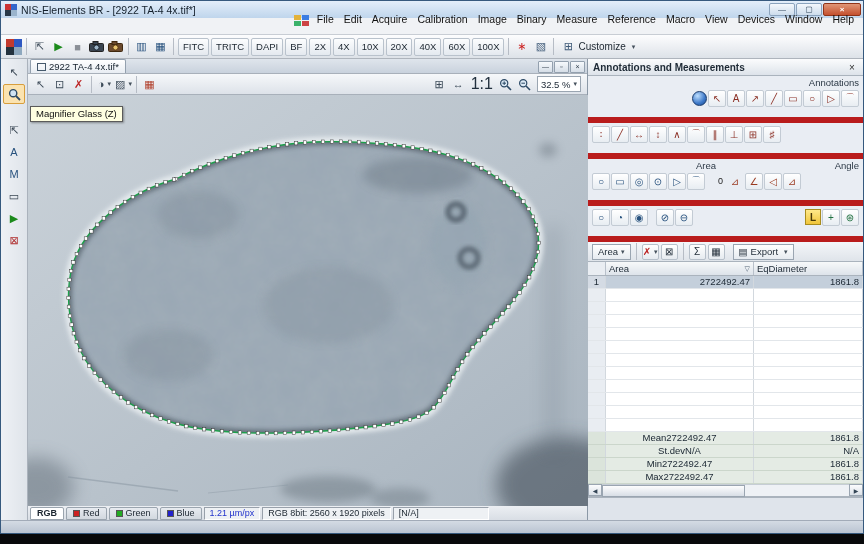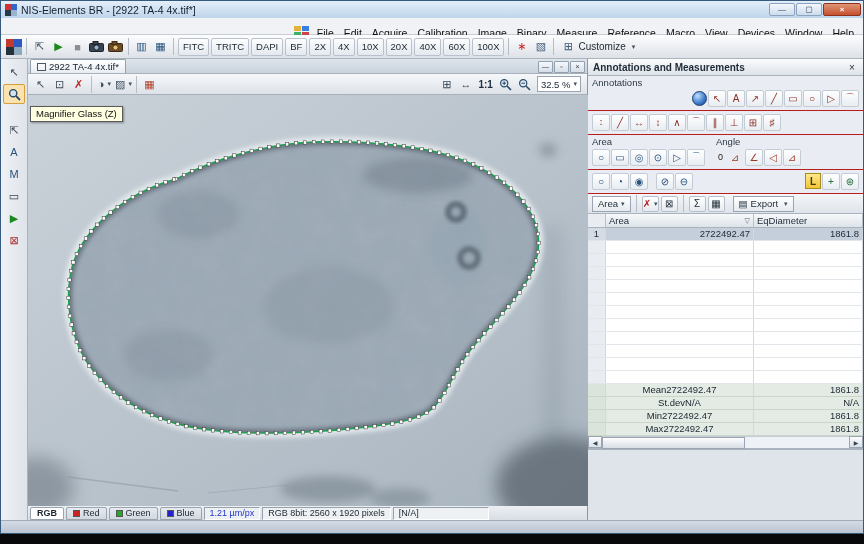--- a/index.html
+++ b/index.html
@@ -12,21 +12,21 @@
   .win-icon{width:12px;height:12px;margin-right:4px;display:grid;grid-template-columns:6px 6px;grid-template-rows:6px 6px;}
   .win-icon i{display:block;}
   .win-icon i:nth-child(1){background:#c33;}.win-icon i:nth-child(2){background:#36c;}
   .win-icon i:nth-child(3){background:#283848;}.win-icon i:nth-child(4){background:#9ab4cc;}
   .win-title{font-size:10.5px;color:#14202c;flex:1;white-space:nowrap;overflow:hidden;}
   .caption-btns{display:flex;gap:1px;}
   .cap{width:26px;height:13px;font-size:8px;line-height:11px;text-align:center;border:1px solid #8ba3bd;border-radius:2px;background:linear-gradient(#f4f8fc,#cddcec);color:#2c4258;}
   .cap.close{width:38px;background:linear-gradient(#e09677,#c4502e);border-color:#8f3318;color:#fff;font-weight:bold;}
 
   
-  .menubar{height:16px;background:#f0f2f5;border-bottom:1px solid #c8cdd4;display:flex;align-items:flex-start;padding:8px 4px;flex:0 0 auto;}
+  .menubar{height:16px;background:#f0f2f5;border-bottom:1px solid #c8cdd4;display:flex;align-items:flex-end;padding:8px 4px;flex:0 0 auto;}
   .menu-item{font-size:10.5px;color:#111;padding:1px 5px;}
   .menubar .spacer{flex:1;}
   .palette-icon{width:14px;height:11px;display:grid;grid-template-columns:7px 7px;grid-template-rows:5px 5px;gap:1px;margin-right:4px;}
   .palette-icon i:nth-child(1){background:#e3b23a;}.palette-icon i:nth-child(2){background:#3a7de3;}
   .palette-icon i:nth-child(3){background:#3ab26a;}.palette-icon i:nth-child(4){background:#c44;}
 
   
   .toolbar{height:24px;background:linear-gradient(#fdfdfe,#dde2e8);border-bottom:1px solid #aeb4bc;display:flex;align-items:center;padding:0 3px;flex:0 0 auto;}
   .sep{width:1px;height:17px;background:#b6bcc5;margin:0 3px;flex:0 0 auto;}
   .tbtn{min-width:19px;height:19px;display:inline-flex;align-items:center;justify-content:center;font-size:11px;color:#3c4a58;border:1px solid transparent;border-radius:2px;flex:0 0 auto;}
@@ -49,21 +49,21 @@
   .doc-col{flex:1;display:flex;flex-direction:column;min-width:0;background:#cfd7e1;}
   .doc-tabbar{height:15px;background:linear-gradient(#dfe5ec,#c9d2dd);border-bottom:1px solid #a8b0ba;display:flex;align-items:flex-end;padding:0 2px;}
   .doc-tab{height:14px;display:flex;align-items:center;gap:3px;background:linear-gradient(#ffffff,#e8edf3);border:1px solid #93a0ae;border-bottom:none;padding:0 6px;font-size:9.5px;color:#16222e;border-radius:2px 2px 0 0;}
   .doc-tab .thumb{width:9px;height:8px;background:linear-gradient(#9fb6c8,#5c7智a0);border:1px solid #45596c;}
   .doc-tabbar .spacer{flex:1;}
   .mdi-btn{width:15px;height:12px;font-size:7px;line-height:10px;text-align:center;border:1px solid #93a0ae;background:linear-gradient(#f6f9fc,#d6dee7);color:#35424f;margin-left:1px;border-radius:1px;}
 
   .img-toolbar{height:21px;background:linear-gradient(#f6f8fa,#dde2e9);border-bottom:1px solid #a8b0ba;display:flex;align-items:center;padding:0 3px;font-size:10px;}
   .img-toolbar .spacer{flex:1;}
   .zoom-box{display:inline-flex;align-items:center;border:1px solid #9aa5b1;background:#fff;height:16px;padding:0 3px;font-size:9.5px;color:#1a2633;margin:0 3px;}
-  .one2one{font-size:10px;font-weight:bold;color:#22303e;padding:0 3px;}
+  .one2one{font-size:16px;font-weight:normal;color:#22303e;padding:0 3px;}
   .mag-svg{display:block;}
 
   .canvas-row{flex:1;display:flex;min-height:0;}
   .canvas-wrap{position:relative;width:560px;height:411px;border-right:1px solid #9aa4b0;background:#b5bfc8;flex:0 0 auto;}
   .canvas-wrap svg{display:block;}
 
   .view-strip{width:27px;background:linear-gradient(90deg,#e9edf2,#d8dee6);border-left:1px solid #b4bcc6;display:flex;flex-direction:column;align-items:center;padding-top:4px;gap:3px;flex:0 0 auto;}
   .vtool{width:24px;height:19px;display:flex;align-items:center;justify-content:center;font-size:10px;color:#3c4a58;border:1px solid #b7c0ca;border-radius:2px;background:linear-gradient(#fbfcfd,#e2e7ee);}
   .vtool::after{content:"▾";font-size:6px;margin-left:1px;color:#56626e;}
   .vtool.active{background:#fbe3b0;border-color:#d89e3c;}
@@ -73,21 +73,21 @@
   .ch-tab.active{background:#ffffff;font-weight:bold;}
   .swatch{width:7px;height:7px;border:1px solid #555;display:inline-block;}
   .sbox{height:13px;display:inline-flex;align-items:center;padding:0 5px;border:1px solid;border-color:#98a0aa #fff #fff #98a0aa;background:#eef1f4;white-space:nowrap;}
   .sbox.scale{color:#2233cc;}
 
   
   .right-panel{width:276px;background:#e9edf3;border-left:1px solid #8b98a6;display:flex;flex-direction:column;flex:0 0 auto;font-size:10px;color:#1d2935;}
   .panel-header{height:17px;background:linear-gradient(#fbfcfd,#dde3ea);border-bottom:1px solid #aab3bd;display:flex;align-items:center;padding:0 5px;font-weight:bold;font-size:10px;}
   .panel-header .x{margin-left:6px;font-weight:normal;color:#333;width:12px;text-align:center;}
   .panel-header .spacer{flex:1;}
-  .group{padding:1px 4px 2px 4px;border-bottom:1px solid #b91c1c;}
+  .group{padding:1px 4px 9px 4px;border-bottom:6px solid #b91c1c;text-align:right;}
   .group-label{font-size:9.5px;color:#2b3845;height:11px;line-height:11px;}
   .icon-row{display:flex;align-items:center;height:20px;gap:1px;}
   .pbtn{width:18px;height:17px;display:inline-flex;align-items:center;justify-content:center;font-size:10px;color:#8a2d22;border:1px solid #c3cbd4;border-radius:2px;background:linear-gradient(#ffffff,#e8edf2);flex:0 0 auto;}
   .grp-area .pbtn,.cluster-area .pbtn{color:#28527e;}
   .cluster-angle .pbtn{color:#9a3a20;}
   .cluster-radius .pbtn{color:#28527e;}
   .cluster-semi .pbtn{color:#28527e;}
   .cluster-count .pbtn{color:#207040;}
   .orb{width:15px;height:15px;border-radius:50%;background:radial-gradient(circle at 35% 30%,#bfe0ff,#3d78c8 60%,#1c4a8c);border:1px solid #1a3c6e;margin-left:auto;}
   .lbtn{width:16px;height:16px;background:linear-gradient(#ffe98a,#f0c53a);border:1px solid #a98c1e;font-weight:bold;font-size:10px;color:#4a3a08;display:inline-flex;align-items:center;justify-content:center;margin-left:auto;}

